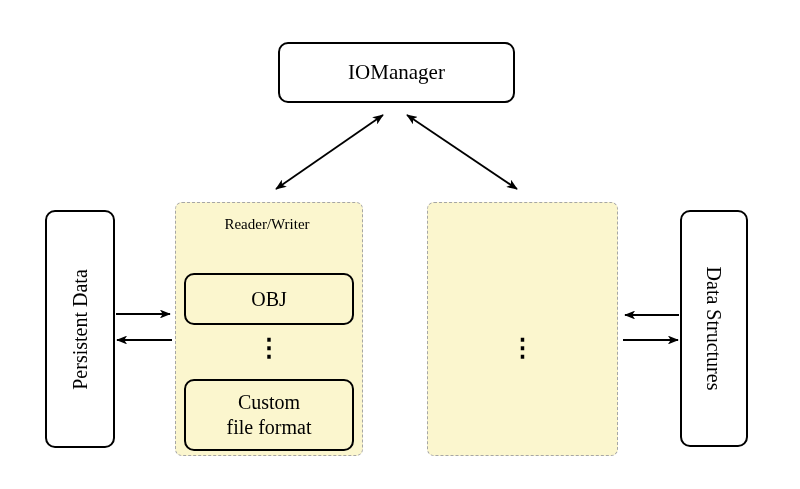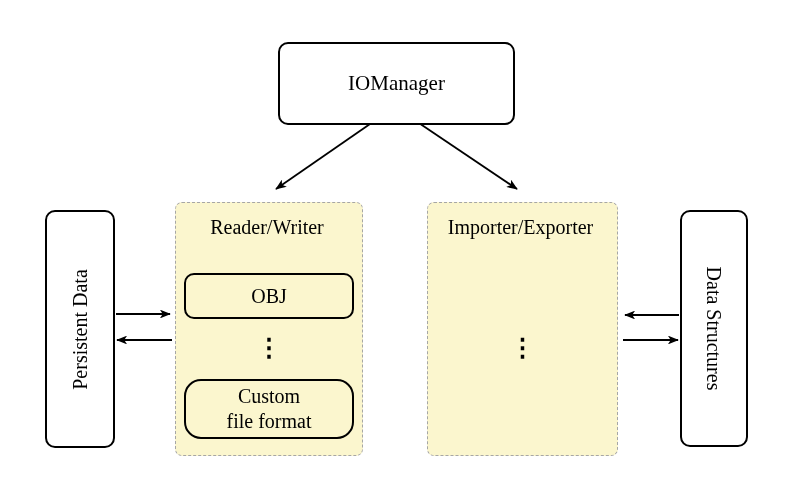--- a/index.html
+++ b/index.html
@@ -21,57 +21,57 @@
   .node {
     position: absolute;
     background: #ffffff;
     border: 2.5px solid #000;
     border-radius: 10px;
     box-sizing: border-box;
     display: flex;
     align-items: center;
     justify-content: center;
   }
-  #iomanager-box { left: 278px; top: 42px; width: 237px; height: 83px; font-size: 21px; }
+  #iomanager-box { left: 278px; top: 42px; width: 237px; height: 61px; font-size: 21px; }
   #persistent-data-box { left: 45px; top: 210px; width: 70px; height: 238px; }
   #data-structures-box { left: 680px; top: 210px; width: 68px; height: 237px; }
   .rot-ccw { transform: rotate(-90deg); white-space: nowrap; font-size: 20px; }
   .rot-cw  { transform: rotate(90deg);  white-space: nowrap; font-size: 20px; }
   .group {
     position: absolute;
     background: #FBF6CE;
     border: 1px dashed #A6A6A6;
     border-radius: 7px;
     box-sizing: border-box;
   }
   #reader-writer-group    { left: 175px; top: 202px; width: 188px; height: 254px; }
   #importer-exporter-group{ left: 427px; top: 202px; width: 191px; height: 254px; }
   .group-title {
     position: absolute;
     top: 13px; left: 0; right: 4px;
     text-align: center;
-    font-size: 20px;
+    font-size: 15px;
   }
   .item {
     position: absolute;
     left: 8px; right: 8px;
     background: #FBF6CE;
     border: 2.5px solid #000;
     border-radius: 10px;
     box-sizing: border-box;
     display: flex;
     align-items: center;
     justify-content: center;
     font-size: 20px;
     text-align: center;
     white-space: pre-line;
     line-height: 1.25;
   }
-  .item.first  { top: 70px;  height: 46px; }
-  .item.second { top: 176px; height: 60px; border-radius: 17px; }
+  .item.first  { top: 70px;  height: 52px; }
+  .item.second { top: 176px; height: 72px; }
   .dots {
     position: absolute;
     top: 126px; left: 0; right: 0;
     height: 38px;
     text-align: center;
     font-size: 25px;
     line-height: 38px;
     font-weight: bold;
   }
 </style>
@@ -108,17 +108,16 @@
 
   <div class="group" id="reader-writer-group">
     <div class="group-title">Reader/Writer</div>
     <div class="item first">OBJ</div>
     <div class="dots">⋮</div>
     <div class="item second">Custom
 file format</div>
   </div>
 
   <div class="group" id="importer-exporter-group">
-    <div class="group-title">Importer/Exporter</div>
     <div class="dots">⋮</div>
   </div>
 
 </div>
 
 </body></html>

